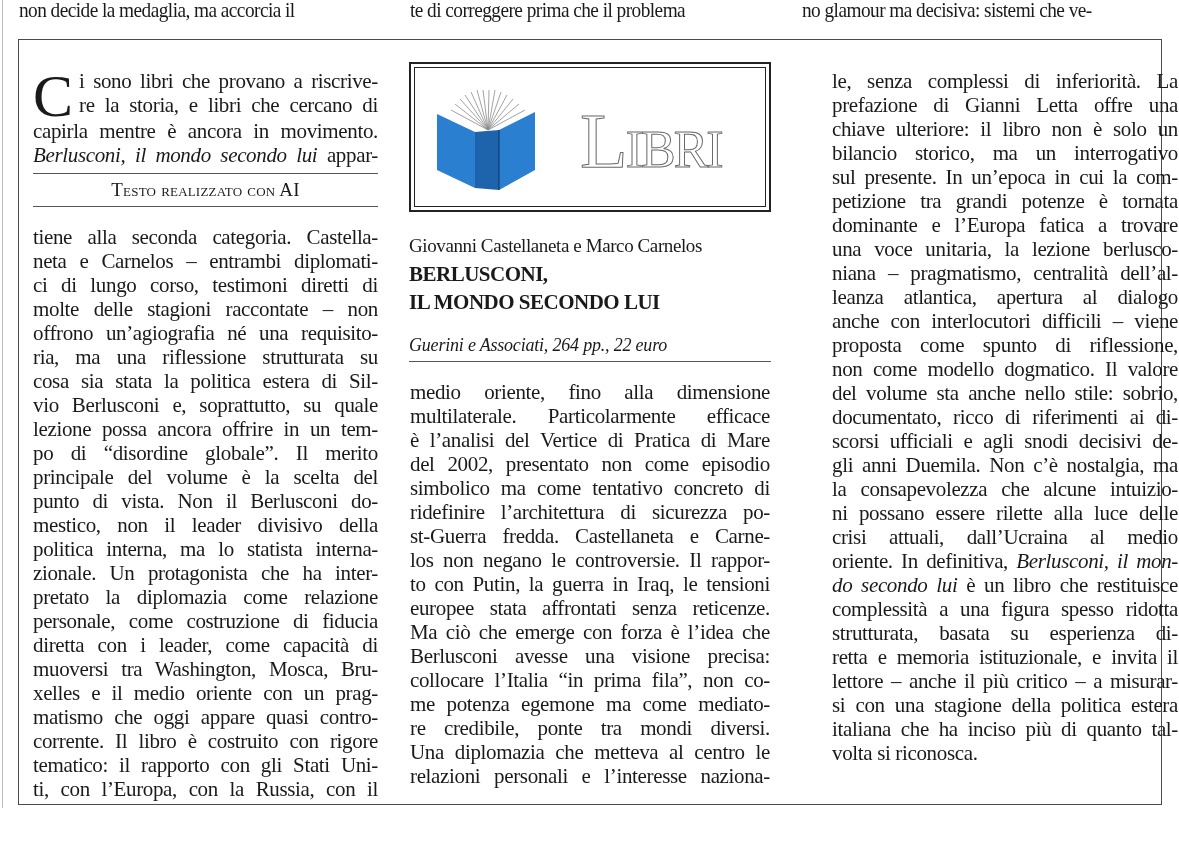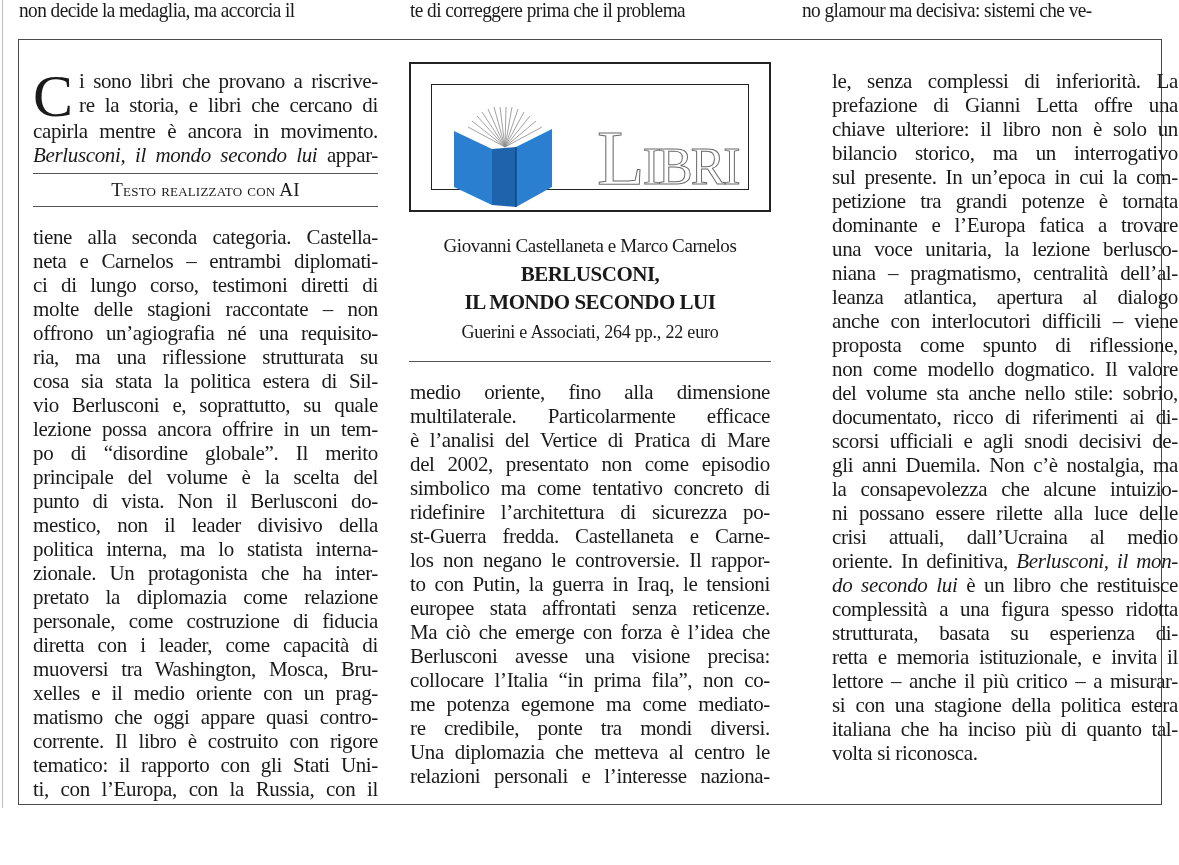--- a/index.html
+++ b/index.html
@@ -30,33 +30,33 @@
     margin: 4px 6px 0 0; height: 46px;
   }
   .ai-banner {
     border-top: 1px solid #555; border-bottom: 1px solid #555;
     text-align: center; font-family: "Liberation Serif", serif; height: 32px; line-height: 32px;
     font-size: 19px; letter-spacing: 0.2px; margin: 6px 0 18px 0;
   }
   .ai-banner .sc { font-variant: small-caps; }
   .cover-frame {
     position: absolute; left: 409px; top: 62px; width: 362px; height: 150px;
-    border: 2px solid #222; box-sizing: border-box; padding: 20px;
+    border: 2px solid #222; box-sizing: border-box; padding: 3px;
   }
   .cover-inner { width: 100%; height: 100%; border: 1px solid #222; box-sizing: border-box; position: relative; background: #fff; }
   .libri-word {
     position: absolute; left: 165px; top: 28px; font-family: "Liberation Serif", serif;
     color: #ffffff; -webkit-text-stroke: 1px #6a6a6a; letter-spacing: -2px; white-space: nowrap;
   }
   .libri-word .big { font-size: 78px; }
   .libri-word .small { font-size: 52px; }
-  .book-info { position: absolute; left: 409px; top: 232px; width: 362px; text-align: center; }
+  .book-info { position: absolute; left: 409px; top: 232px; width: 362px; }
   .book-authors { font-family: "Liberation Serif", serif; font-size: 19px; line-height: 28px; letter-spacing: -0.4px; }
   .book-title { font-family: "Liberation Serif", serif; font-weight: bold; font-size: 21px; line-height: 28px; letter-spacing: -0.5px; }
-  .book-pub { font-family: "Liberation Serif", serif; font-size: 18px; line-height: 32px; letter-spacing: -0.2px; }
+  .book-pub { font-family: "Liberation Serif", serif; font-style: italic; font-size: 18px; line-height: 32px; letter-spacing: -0.2px; margin-top: 13px; }
   .book-rule { position: absolute; left: 409px; top: 361px; width: 362px; height: 1px; background: #555; }
 </style>
 </head>
 <body>
 
 <div class="left-edge"></div>
 
 <div class="top-strip">
   <span class="cell" style="left:19px;">non decide la medaglia, ma accorcia il</span>
   <span class="cell" style="left:410px;">te di correggere prima che il problema</span>

